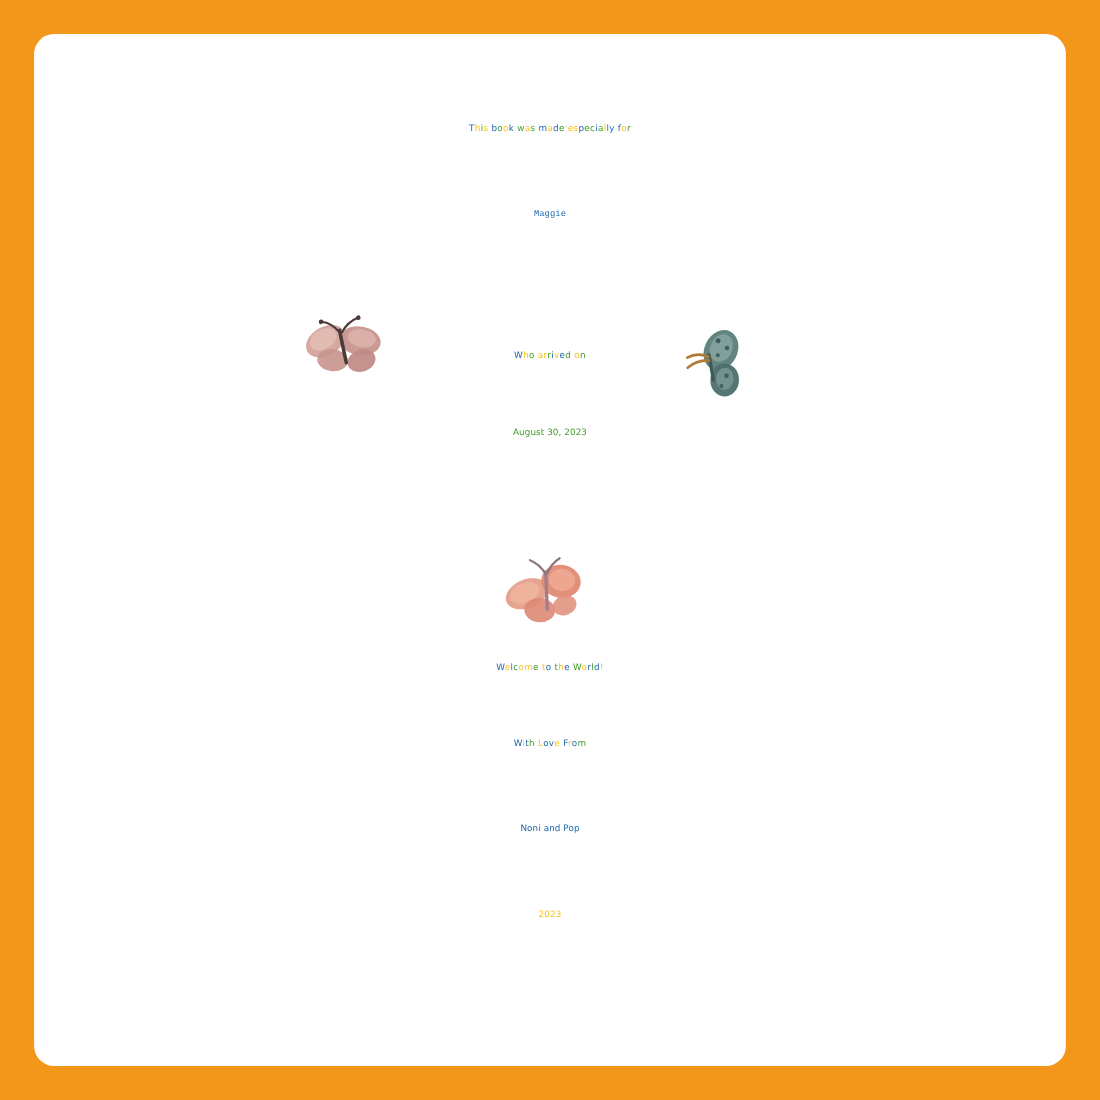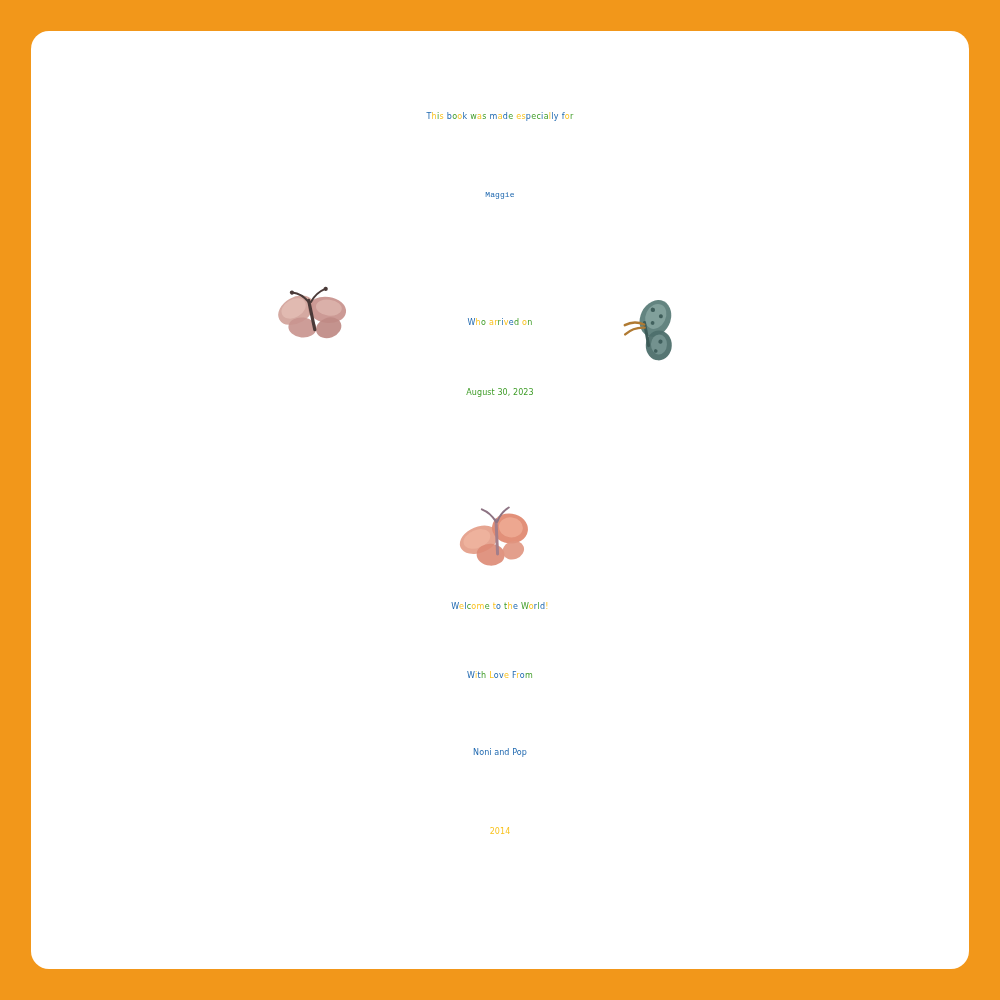--- a/index.html
+++ b/index.html
@@ -157,16 +157,16 @@
         </g>
       </svg>
     </div>
 
     <div class="line playful" id="line-welcome" style="font-size: 8px;"><span style="color: rgb(32, 105, 176);">W</span><span style="color: rgb(249, 193, 28);">e</span><span style="color: rgb(32, 105, 176);">l</span><span style="color: rgb(62, 156, 39);">c</span><span style="color: rgb(249, 193, 28);">o</span><span style="color: rgb(249, 193, 28);">m</span><span style="color: rgb(62, 156, 39);">e</span><span style="color: rgb(32, 105, 176);">&nbsp;</span><span style="color: rgb(249, 193, 28);">t</span><span style="color: rgb(32, 105, 176);">o</span><span style="color: rgb(32, 105, 176);">&nbsp;</span><span style="color: rgb(62, 156, 39);">t</span><span style="color: rgb(249, 193, 28);">h</span><span style="color: rgb(32, 105, 176);">e</span><span style="color: rgb(32, 105, 176);">&nbsp;</span><span style="color: rgb(62, 156, 39);">W</span><span style="color: rgb(249, 193, 28);">o</span><span style="color: rgb(32, 105, 176);">r</span><span style="color: rgb(62, 156, 39);">l</span><span style="color: rgb(32, 105, 176);">d</span><span style="color: rgb(249, 193, 28);">!</span></div>
 
     <div class="line playful" id="line-with-love" style="font-size: 8px;"><span style="color: rgb(32, 105, 176);">W</span><span style="color: rgb(249, 193, 28);">i</span><span style="color: rgb(32, 105, 176);">t</span><span style="color: rgb(62, 156, 39);">h</span><span style="color: rgb(32, 105, 176);">&nbsp;</span><span style="color: rgb(249, 193, 28);">L</span><span style="color: rgb(32, 105, 176);">o</span><span style="color: rgb(32, 105, 176);">v</span><span style="color: rgb(249, 193, 28);">e</span><span style="color: rgb(32, 105, 176);">&nbsp;</span><span style="color: rgb(32, 105, 176);">F</span><span style="color: rgb(249, 193, 28);">r</span><span style="color: rgb(32, 105, 176);">o</span><span style="color: rgb(62, 156, 39);">m</span></div>
 
     <div class="line script" id="line-from-names" style="color: rgb(32, 105, 176); font-size: 8px;">Noni and Pop</div>
 
-    <div class="line script" id="line-from-year" style="color: rgb(249, 194, 29); font-size: 8px;">2014</div>
+    <div class="line script" id="line-from-year" style="color: rgb(249, 194, 29); font-size: 8px;">2023</div>
 
   </div>
 </div>
 
 </body></html>

